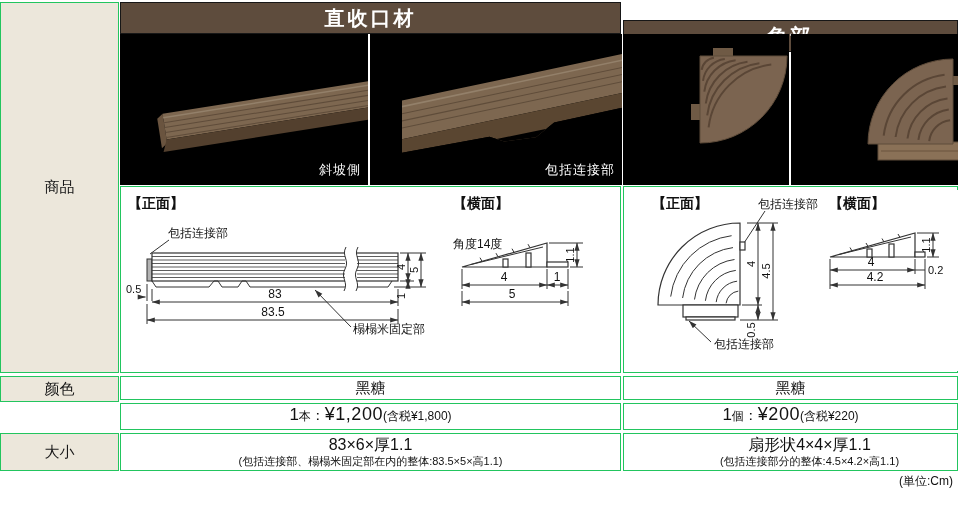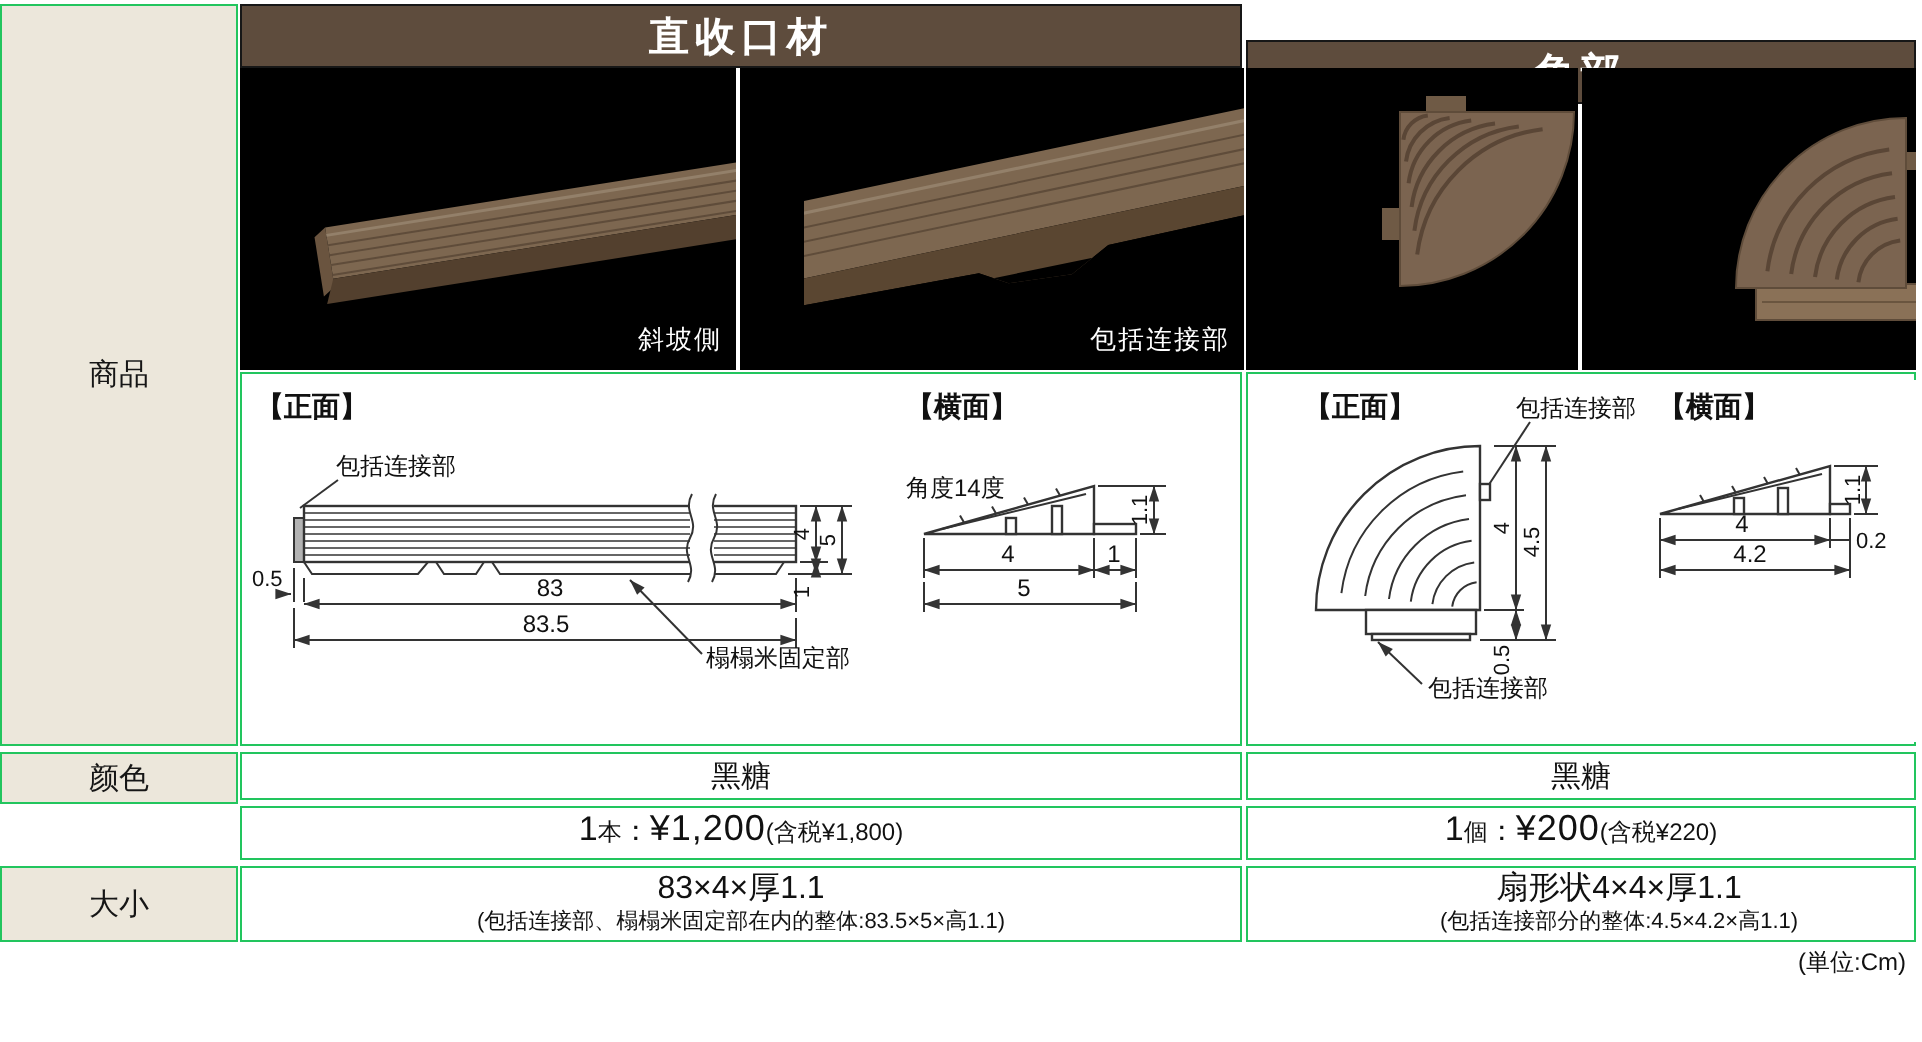--- a/index.html
+++ b/index.html
@@ -283,21 +283,21 @@
   </div>
   <div class="cell pricecell" style="left:623px;top:403px;width:335px;height:27px;">
     <span class="q">1</span>
     <span class="u">個</span>
     <span class="c">：</span>
     <span class="amt">¥200</span>
     <span class="tax">(含税¥220)</span>
   </div>
 
   <div class="cell sizecell" style="left:120px;top:433px;width:501px;height:38px;">
-    <span class="main">83×4×厚1.1</span>
+    <span class="main">83×6×厚1.1</span>
     <span class="detail">(包括连接部、榻榻米固定部在内的整体:83.5×5×高1.1)</span>
   </div>
   <div class="cell sizecell" style="left:623px;top:433px;width:335px;height:38px;padding-left:38px;">
     <span class="main">扇形状4×4×厚1.1</span>
     <span class="detail">(包括连接部分的整体:4.5×4.2×高1.1)</span>
   </div>
 
   <div class="unit">(単位:Cm)</div>
 
 </div>

